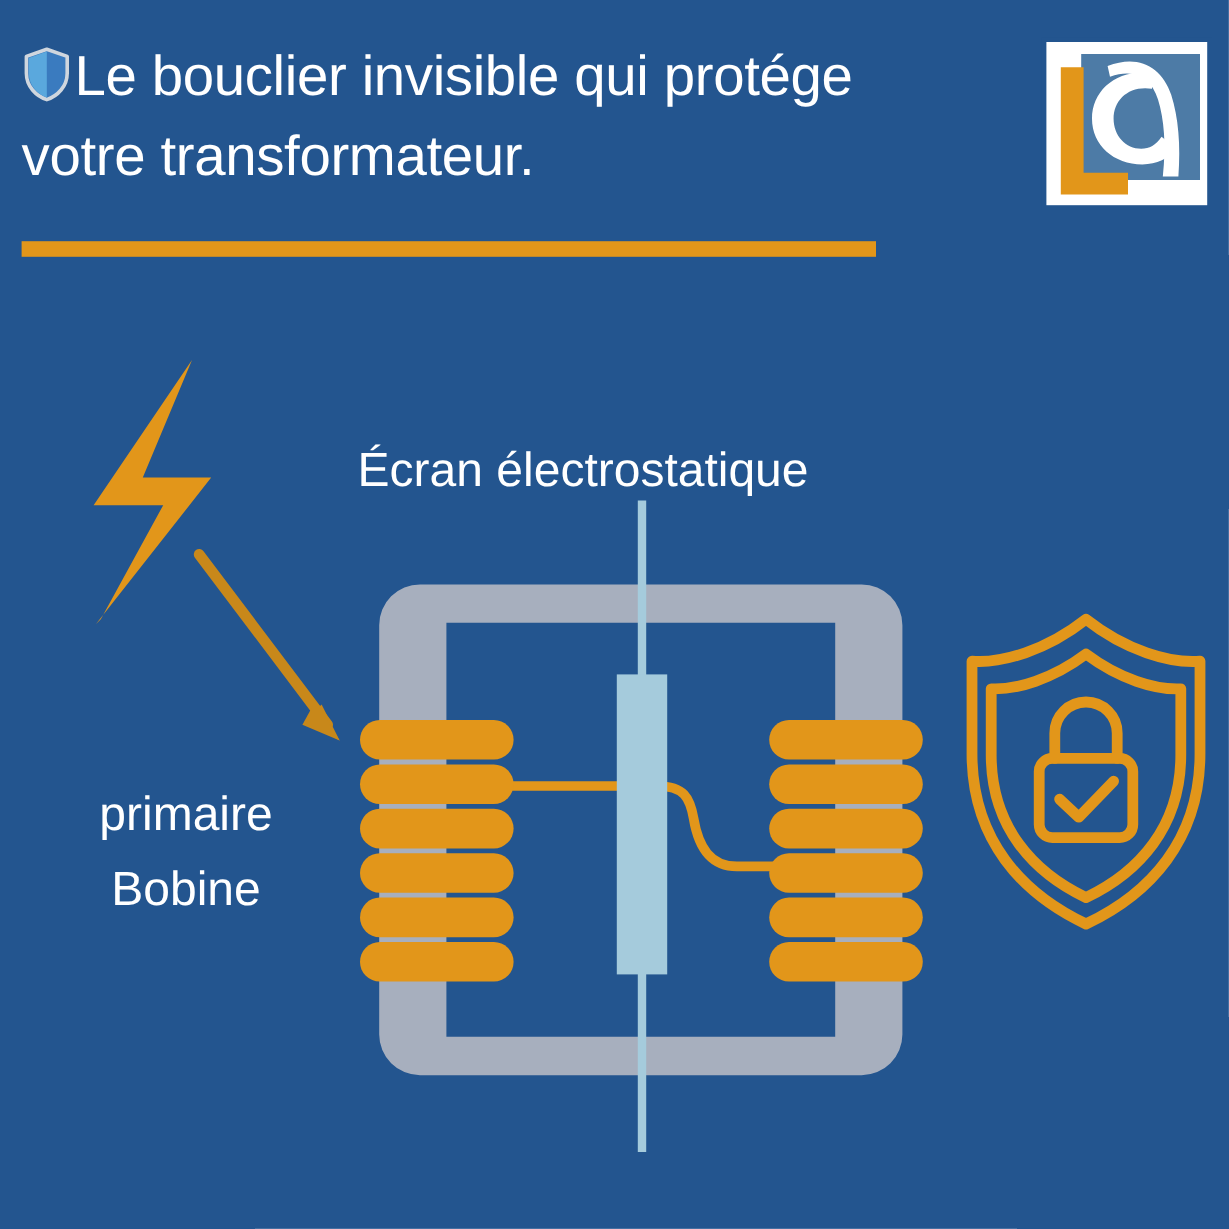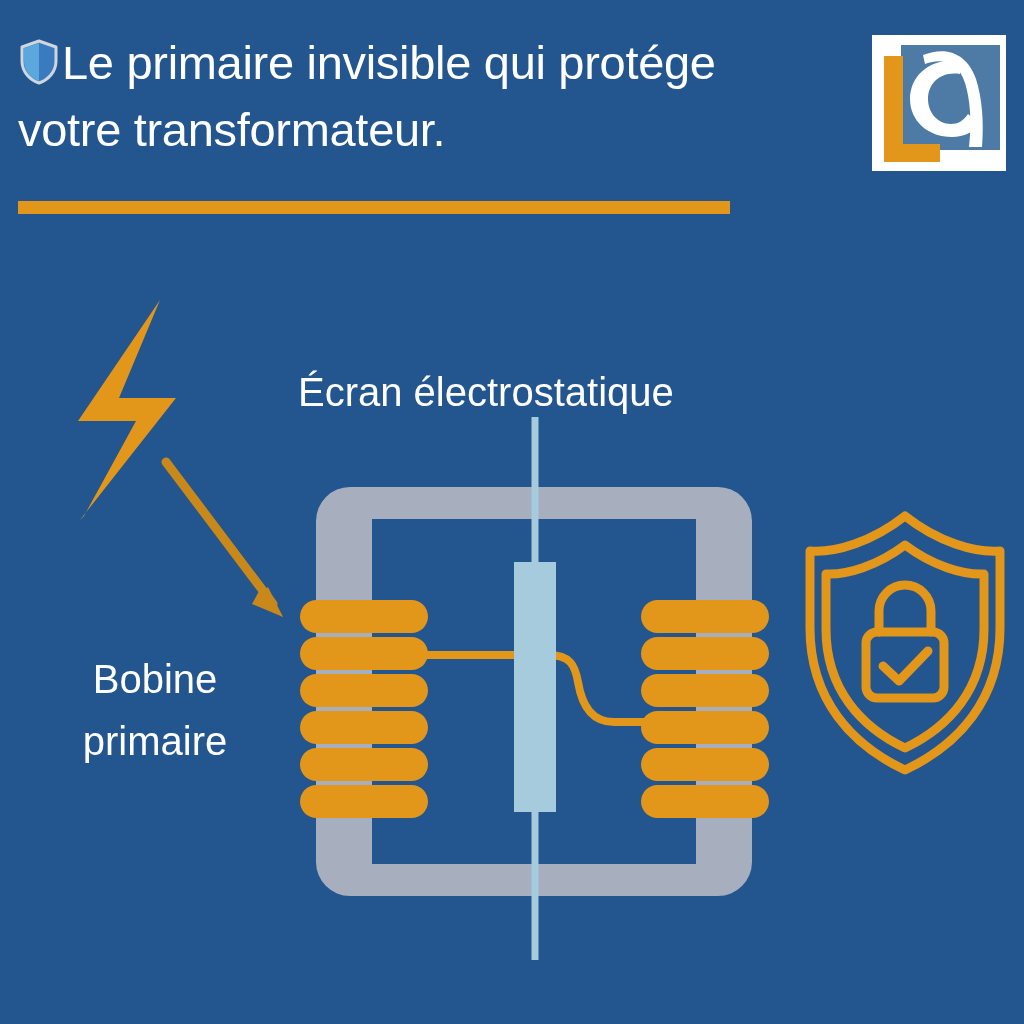--- a/index.html
+++ b/index.html
@@ -97,21 +97,21 @@
 
 <div id="poster">
 
   <div id="header-block">
     <h1 id="headline">
       <span id="shield-emoji-icon">
         <svg width="42" height="46" viewBox="0 0 42 46">
           <path d="M21 2 L38 8 L38 22 C38 33 30 41 21 44 C12 41 4 33 4 22 L4 8 Z" fill="#3a7bbf" stroke="#cfd6de" stroke-width="3" stroke-linejoin="round"></path>
           <path d="M21 4 L6 9.3 L6 22 C6 32 13 39.3 21 42.2 Z" fill="#5aa8dd"></path>
         </svg>
-      </span><span id="headline-text">Le primaire invisible qui protége votre transformateur.</span>
+      </span><span id="headline-text">Le bouclier invisible qui protége votre transformateur.</span>
     </h1>
   </div>
   <div id="divider-rule"></div>
 
   <div id="brand-logo">
     <svg width="142" height="144" viewBox="0 0 142 144">
       <rect x="0" y="0" width="142" height="144" fill="#23558f"></rect>
       <rect x="4" y="4" width="134" height="136" fill="#ffffff"></rect>
       <rect x="33" y="14" width="99" height="105" fill="#4d7ba6"></rect>
 
@@ -120,22 +120,22 @@
       <path d="M92 30 C63 26 42 44 42 68 C42 90 60 106 84 106 C96 106 106 101 112 93
                L100 83 C95 90 90 93 83 93 C70 93 60 82 60 68 C60 52 73 40 92 43 Z" fill="#ffffff"></path>
 
       <path d="M55 24 C80 14 100 24 108 48 C114 67 116 90 114 116 L101 116
                C104 90 102 68 97 52 C91 33 77 26 57 33 Z" fill="#ffffff"></path>
     </svg>
   </div>
 
   <div id="label-screen">Écran électrostatique</div>
   <div id="label-coil">
+    <div>primaire</div>
     <div>Bobine</div>
-    <div>primaire</div>
   </div>
 
   <svg class="art-layer" viewBox="0 0 1024 1024">
 
     <g>
       <path d="M160 300 L78 421 L136 421 L84 516 L80 520 L176 398 L119 398 Z" fill="#e2961a"></path>
     </g>
 
     <g>
       <line x1="166" y1="462" x2="273" y2="604" stroke="#c8881a" stroke-width="9" stroke-linecap="round"></line>

